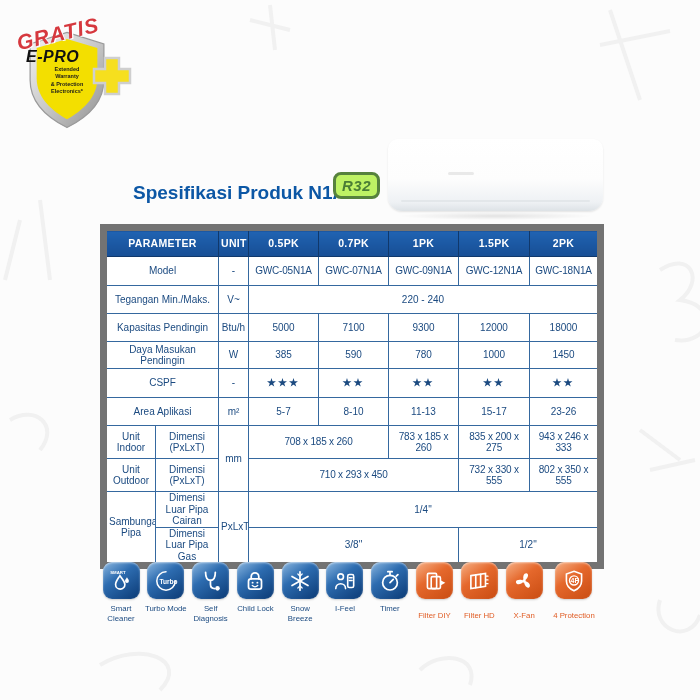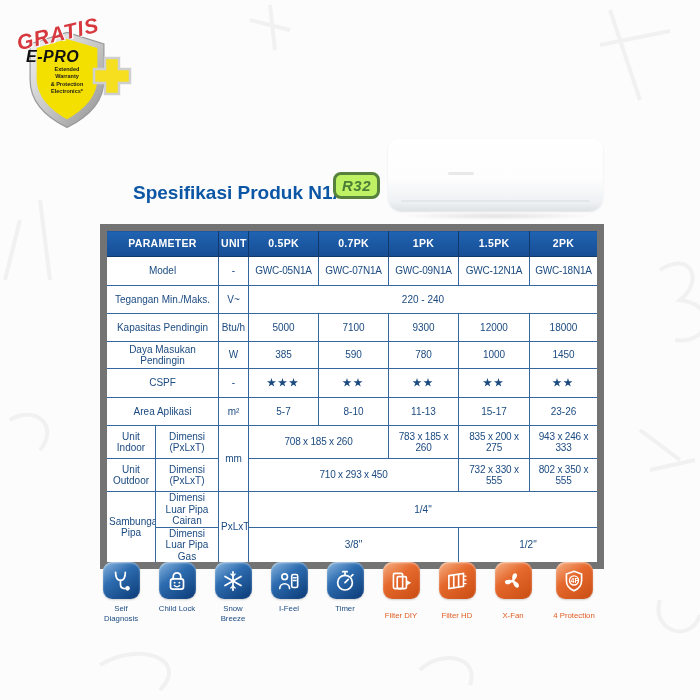--- a/index.html
+++ b/index.html
@@ -197,21 +197,40 @@
     <tr class="h34">
       <td class="param">Dimensi Luar Pipa Gas</td>
       <td colspan="3">3/8"</td>
       <td colspan="2">1/2"</td>
     </tr>
   </tbody>
     </table>
 
   <div class="features">
 
-
+    <div class="feature blue">
+      <div class="ficon blue">
+        <svg width="26" height="26" viewBox="0 0 24 24" fill="none" stroke="#fff" stroke-width="1.5" stroke-linecap="round">
+          <text x="2" y="5.5" font-size="4" fill="#fff" stroke="none" font-weight="bold">SMART</text>
+          <path d="M11 7 C8.8 10.5 7 12.5 7 15.2 a4.3 4.3 0 0 0 8.6 0 C15.6 12.5 13.2 10.5 11 7 Z"></path>
+          <path d="M17.5 8.5 c-1 1.6 -1.8 2.4 -1.8 3.5 a1.8 1.8 0 0 0 3.6 0 c0 -1.1 -0.8 -1.9 -1.8 -3.5 Z" fill="#fff" stroke="none"></path>
+        </svg>
+      </div>
+      <div class="flabel">Smart Cleaner</div>
+    </div>
+
+    <div class="feature blue">
+      <div class="ficon blue">
+        <svg width="26" height="26" viewBox="0 0 24 24" fill="none" stroke="#fff" stroke-width="1.4" stroke-linecap="round">
+          <path d="M12 3.5 a8.5 8.5 0 1 0 8.5 8.5"></path>
+          <text x="6" y="14.5" font-size="6" fill="#fff" stroke="none" font-weight="bold">Turbo</text>
+        </svg>
+      </div>
+      <div class="flabel">Turbo Mode</div>
+    </div>
 
     <div class="feature blue">
       <div class="ficon blue">
         <svg width="26" height="26" viewBox="0 0 24 24" fill="none" stroke="#fff" stroke-width="1.6" stroke-linecap="round">
           <path d="M7 4 c0 4.5 1.2 7.5 4.5 7.5 S16 8.5 16 4"></path>
           <path d="M11.5 11.5 v3.5 c0 2.8 1.8 4 4 4"></path>
           <circle cx="18" cy="18.8" r="2.1" fill="#fff" stroke="none"></circle>
         </svg>
       </div>
       <div class="flabel">Self Diagnosis</div>

